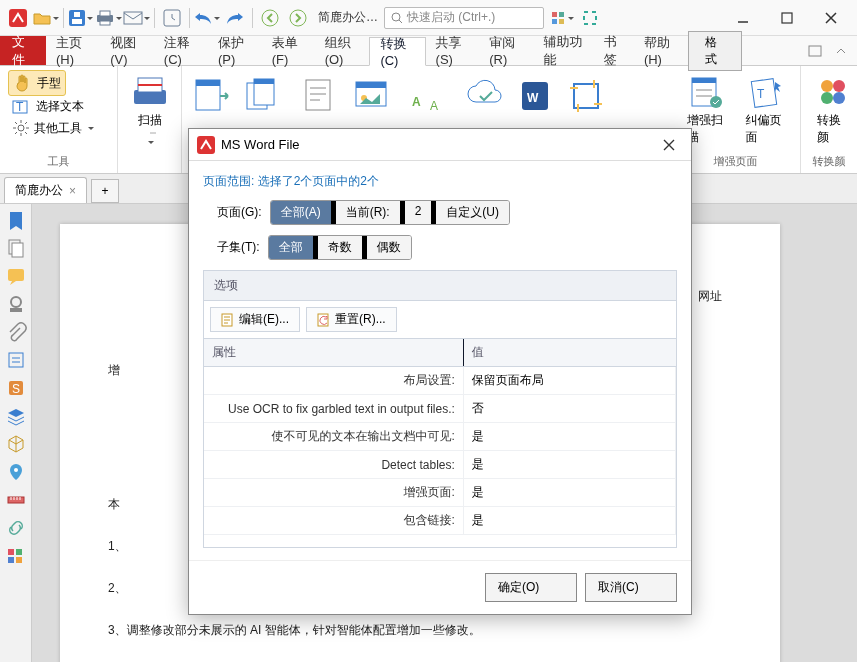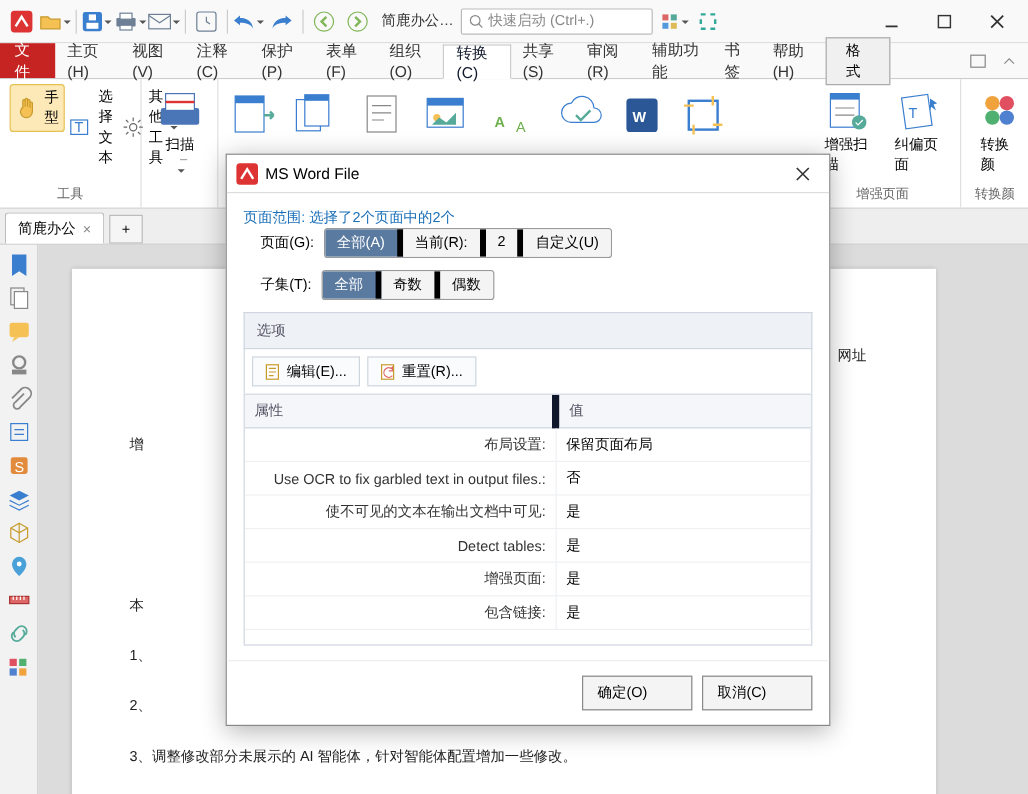--- a/index.html
+++ b/index.html
@@ -32,33 +32,33 @@
 .sidebar{width:32px;background:#f2f2f2;border-right:1px solid #ccc;display:flex;flex-direction:column;align-items:center;padding-top:6px;gap:8px}
 .sb-ico{width:20px;height:20px;cursor:pointer}
 .canvas{flex:1;background:#dcdcdc;padding:20px 0 0 28px;overflow:hidden;position:relative}
 .page{background:#fff;width:720px;height:900px;padding:60px 48px;box-shadow:0 0 4px rgba(0,0,0,.2);color:#222;font-size:14px;line-height:2}
 
 .dialog{position:absolute;left:188px;top:128px;width:504px;background:#fff;border:1px solid #888;box-shadow:0 4px 20px rgba(0,0,0,.3);z-index:10}
 .dlg-title{height:32px;display:flex;align-items:center;padding:0 8px;border-bottom:1px solid #ddd}
 .dlg-title .ico{width:18px;height:18px;margin-right:6px}
 .dlg-close{margin-left:auto;width:28px;height:24px;display:flex;align-items:center;justify-content:center;cursor:pointer}
 .dlg-body{padding:12px 14px}
-.range-head{color:#1a6fb8;}
+.range-head{color:#1a6fb8;margin-bottom:10px}
 .range-row{display:flex;align-items:center;gap:8px;margin-bottom:10px;padding-left:14px}
 .seg{border:1px solid #999;border-radius:3px;overflow:hidden;display:flex}
 .seg span{padding:3px 10px;cursor:pointer;border-right:5px solid #000000;background:#f4f4f4}
 .seg span:last-child{border-right:none}
 .seg span.on{background:#5a7aa0;color:#fff}
 .optbar{background:#eef1f5;border:1px solid #cfd6e0;border-bottom:none;padding:6px 10px;color:#556}
 .toolbar2{border:1px solid #cfd6e0;border-bottom:none;padding:6px;display:flex;gap:6px;background:#fff}
 .tb2-btn{border:1px solid #cfd6e0;padding:3px 10px;display:flex;align-items:center;gap:4px;cursor:pointer;background:#fafbfc}
 .grid{border:1px solid #cfd6e0;height:210px;overflow:auto;background:#fff}
 .grid table{width:100%;border-collapse:collapse}
 .grid th{background:#f4f6f9;text-align:left;padding:5px 8px;color:#556;font-weight:normal;border-bottom:1px solid #cfd6e0}
-.grid th:first-child{width:55%;border-right:6px solid #0f172a}
+.grid th:first-child{width:55%;border-right:1px solid #0f172a}
 .grid td{padding:5px 8px;border-bottom:1px solid #eef0f3;border-right:1px solid #eef0f3}
 .grid td.k{text-align:right;color:#333}
 .dlg-foot{padding:12px 14px;display:flex;justify-content:flex-end;gap:8px;border-top:1px solid #eee}
 .btn{min-width:92px;padding:5px 12px;border:1px solid #888;background:#f4f4f4;cursor:pointer;}
 
 svg{overflow:visible}
 </style>
 </head>
 <body>
 
@@ -190,21 +190,21 @@
     </div>
   <div class="tb-ico" style="align-self:center;margin-right:6px">
       <svg width="12" height="12">
         <path d="M2 8l4-4 4 4" stroke="#888" fill="none"></path>
       </svg>
     </div>
 </div>
 
 <div class="ribbon">
   <div class="rgroup" style="width:118px">
-    <div class="rgroup-body" style="flex-direction:row;gap:0">
+    <div class="rgroup-body" style="flex-direction:column;gap:0">
       <div class="tool-item" style="background:#fde9b8;border:1px solid #e5c252">
         <svg width="20" height="20">
             <path d="M6 10V4a1 1 0 012 0v5V3a1 1 0 012 0v6V4a1 1 0 012 0v6V6a1 1 0 012 0v7a5 5 0 01-5 5H9a5 5 0 01-5-5l1-3z" fill="#f5c154" stroke="#c79a2a"></path>
           </svg>
         <span>手型</span>
       </div>
       <div class="tool-item">
         <svg width="20" height="16">
             <rect x="1" y="2" width="14" height="12" fill="none" stroke="#3a7ecf"></rect>
             <text x="4" y="12" font-size="10" fill="#3a7ecf">T</text>

